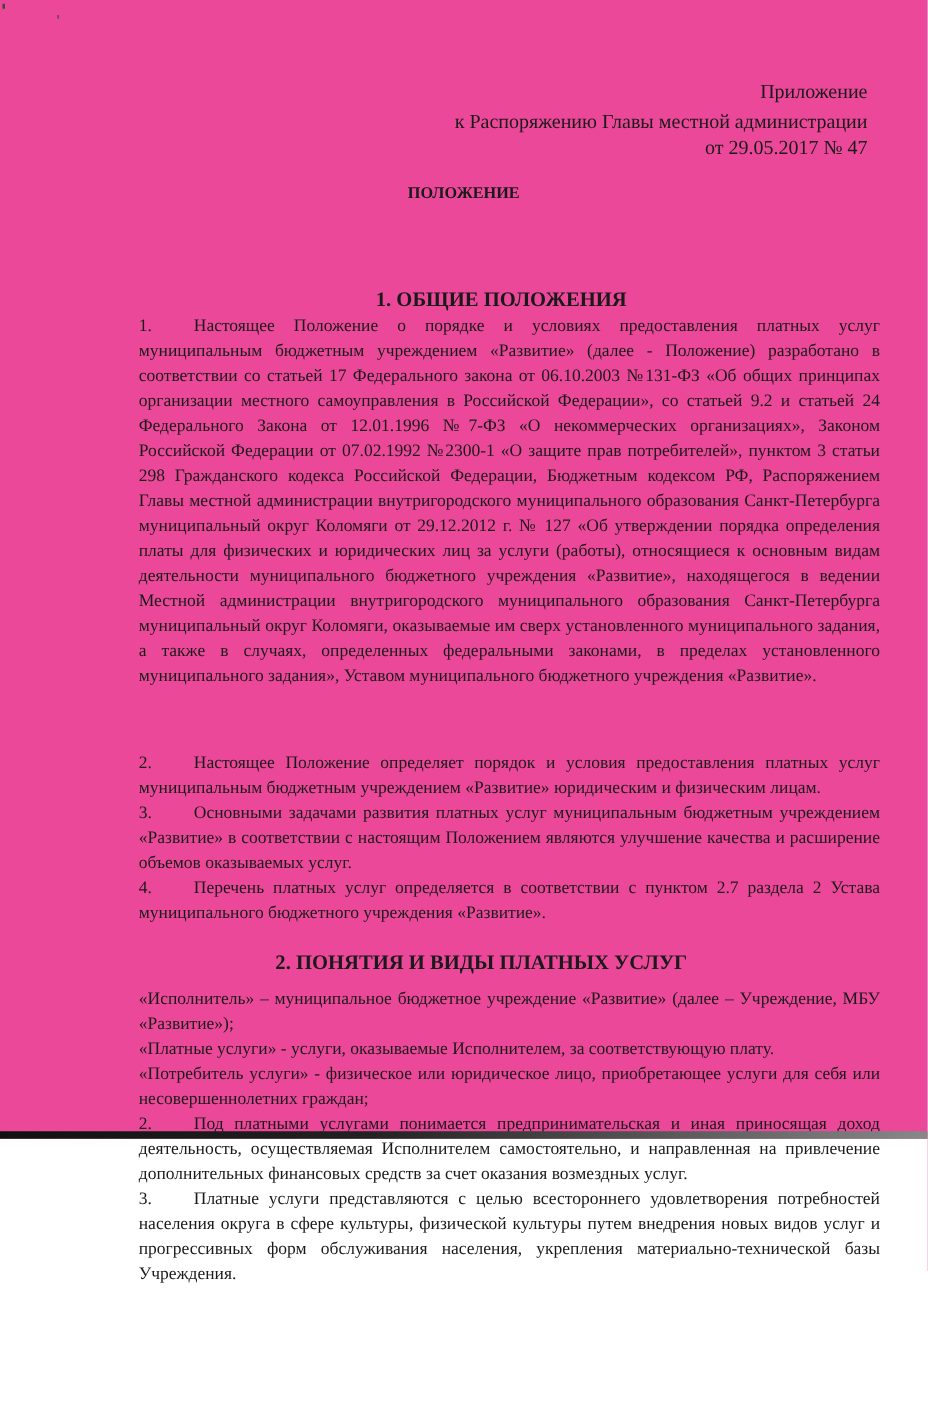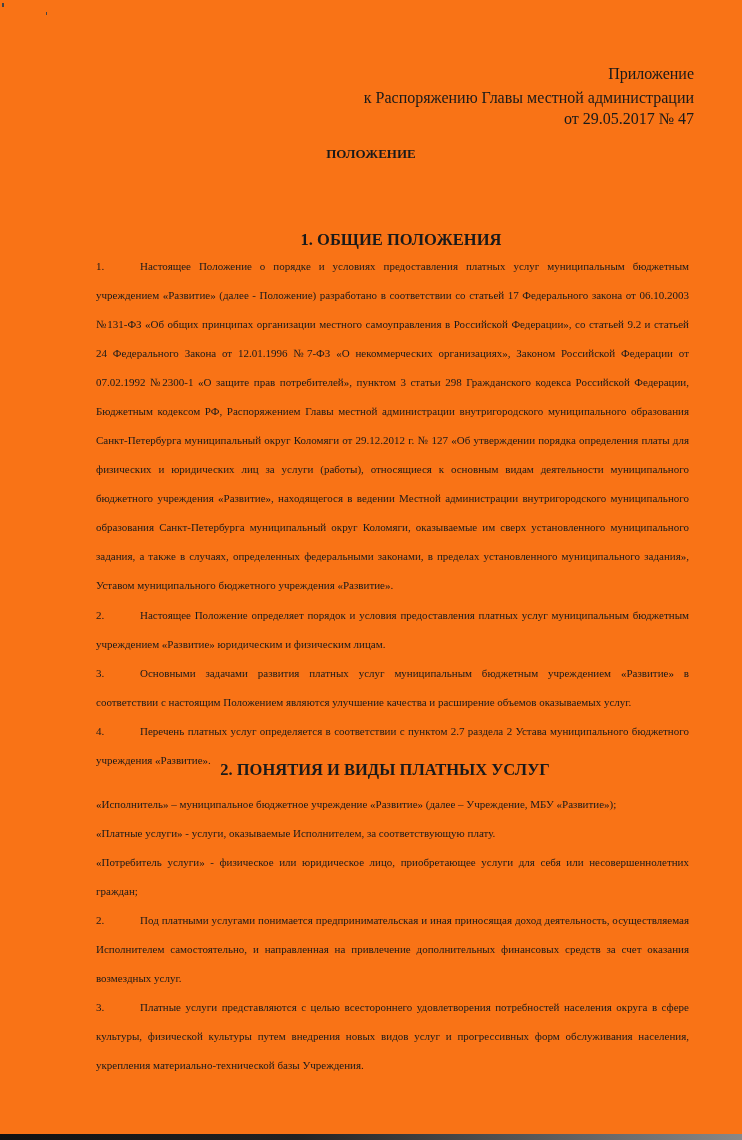--- a/index.html
+++ b/index.html
@@ -1,29 +1,29 @@
 <!DOCTYPE html>
 <html><head>
   <meta charset="utf-8">
   <style>
     html, body { margin: 0; padding: 0; background: #ffffff; }
     body { width: 742px; height: 1140px; position: relative; overflow: hidden;
       font-family: "Liberation Serif", serif; color: #1a1a1a; }
-    .page { position: absolute; left: 0; top: 0; width: 742px; height: 1140px; background: #f97316; }
+    .page { position: absolute; left: 0; top: 0; width: 742px; height: 911px; background: #ec4899; }
     .hdr { position: absolute; right: 48px; text-align: right; font-size: 16px; line-height: 24px; }
     .hdr-1 { top: 62px; }
     .hdr-2 { top: 86px; }
     .hdr-3 { top: 107px; }
     .title { position: absolute; left: 0; width: 742px; text-align: center; font-weight: bold; }
     .t-main { top: 146px; font-size: 13px; }
     .t-sub1 { top: 171px; font-size: 15.5px; }
     .t-sub2 { top: 191px; font-size: 15.5px; }
     .sec1 { top: 230px; font-size: 16.5px; padding-left: 60px; box-sizing: border-box; }
     .sec2 { top: 760px; font-size: 16.5px; padding-left: 28px; box-sizing: border-box; }
-    .body { position: absolute; left: 96px; width: 593px; font-size: 11px; line-height: 29px;
+    .body { position: absolute; left: 111px; width: 593px; font-size: 14px; line-height: 20px;
       text-align: justify; }
     .p { margin: 0; text-align: justify; text-align-last: left; }
     .num { display: inline-block; width: 44px; }
     .b1 { top: 252px; }
     .b2 { top: 591px; margin-top: 10px; }
     .b3 { top: 790px; }
     .scan-bar { position: absolute; left: 0; bottom: 0; width: 742px; height: 6px;
       background: linear-gradient(to right, #111 0%, #222 40%, #555 70%, #888 100%); }
     .scan-dot { position: absolute; width: 2px; height: 4px; background: #444; }
   </style>

